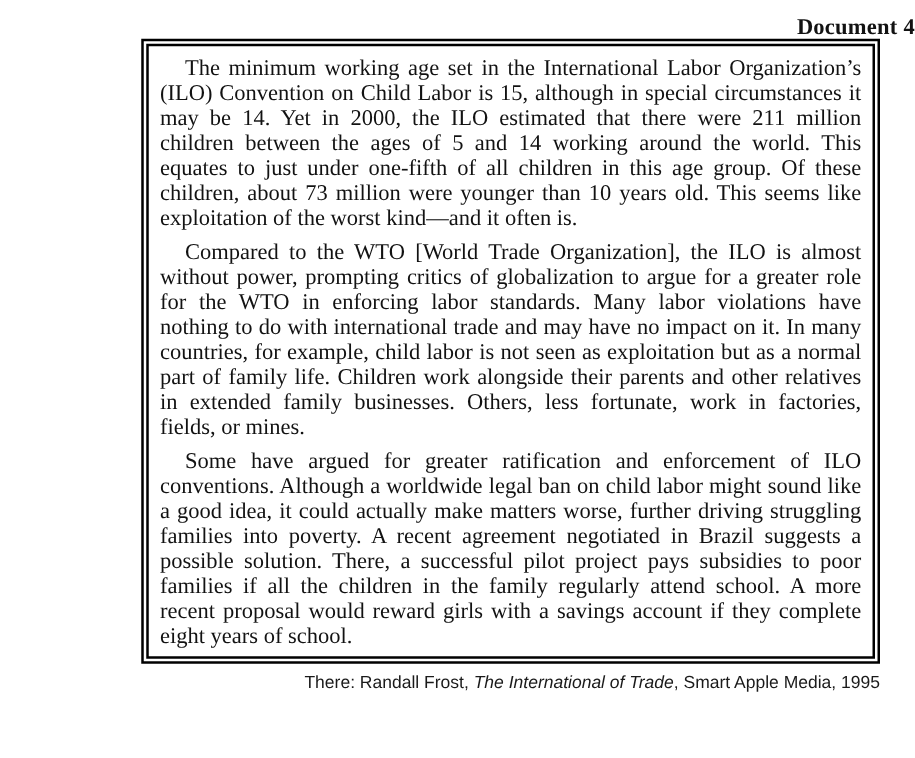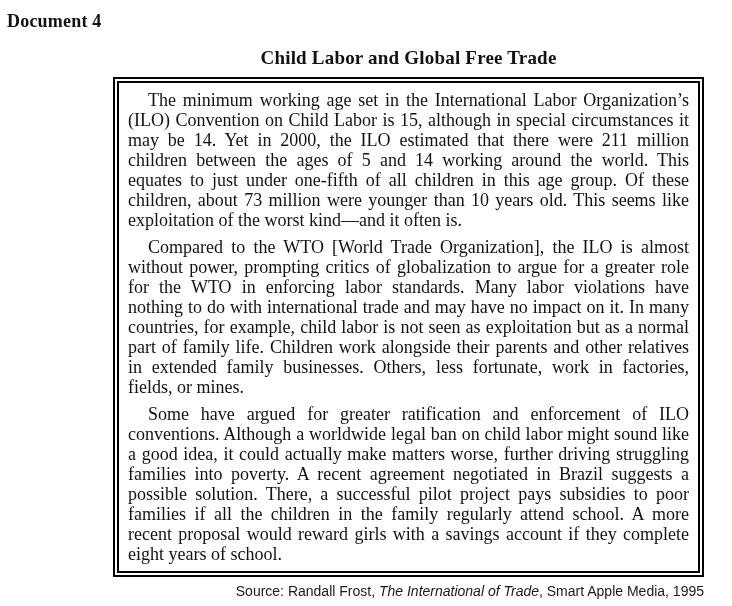--- a/index.html
+++ b/index.html
@@ -12,20 +12,21 @@
     font-family: "Liberation Serif", "DejaVu Serif", serif;
     color: #121212;
     overflow: hidden;
   }
   .doc-label {
     font-weight: bold;
     font-size: 18px;
     line-height: 20px;
     margin: 11px 0 0 7px;
     letter-spacing: 0.2px;
+    text-align: right;
   }
   .content {
     width: 591px;
     margin-left: 113px;
   }
   .doc-title {
     text-align: center;
     font-weight: bold;
     font-size: 19px;
     line-height: 22px;
@@ -59,23 +60,22 @@
     font-style: italic;
   }
 </style>
 </head>
 <body>
 
 <div class="doc-label">Document 4</div>
 
 <div class="content">
 
-  <div class="doc-title">Child Labor and Global Free Trade</div>
 
   <div class="text-box">
     <p>The minimum working age set in the International Labor Organization’s (ILO) Convention on Child Labor is 15, although in special circumstances it may be 14. Yet in 2000, the ILO estimated that there were 211 million children between the ages of 5 and 14 working around the world. This equates to just under one-fifth of all children in this age group. Of these children, about 73 million were younger than 10 years old. This seems like exploitation of the worst kind—and it often is.</p>
     <p>Compared to the WTO [World Trade Organization], the ILO is almost without power, prompting critics of globalization to argue for a greater role for the WTO in enforcing labor standards. Many labor violations have nothing to do with international trade and may have no impact on it. In many countries, for example, child labor is not seen as exploitation but as a normal part of family life. Children work alongside their parents and other relatives in extended family businesses. Others, less fortunate, work in factories, fields, or mines.</p>
     <p>Some have argued for greater ratification and enforcement of ILO conventions. Although a worldwide legal ban on child labor might sound like a good idea, it could actually make matters worse, further driving struggling families into poverty. A recent agreement negotiated in Brazil suggests a possible solution. There, a successful pilot project pays subsidies to poor families if all the children in the family regularly attend school. A more recent proposal would reward girls with a savings account if they complete eight years of school.</p>
   </div>
 
-  <div class="source-line"><span>Source: Randall Frost, </span><em>The International of Trade</em><span>, Smart Apple Media, 1995</span></div>
+  <div class="source-line"><span>There: Randall Frost, </span><em>The International of Trade</em><span>, Smart Apple Media, 1995</span></div>
 
 </div>
 
 </body></html>

